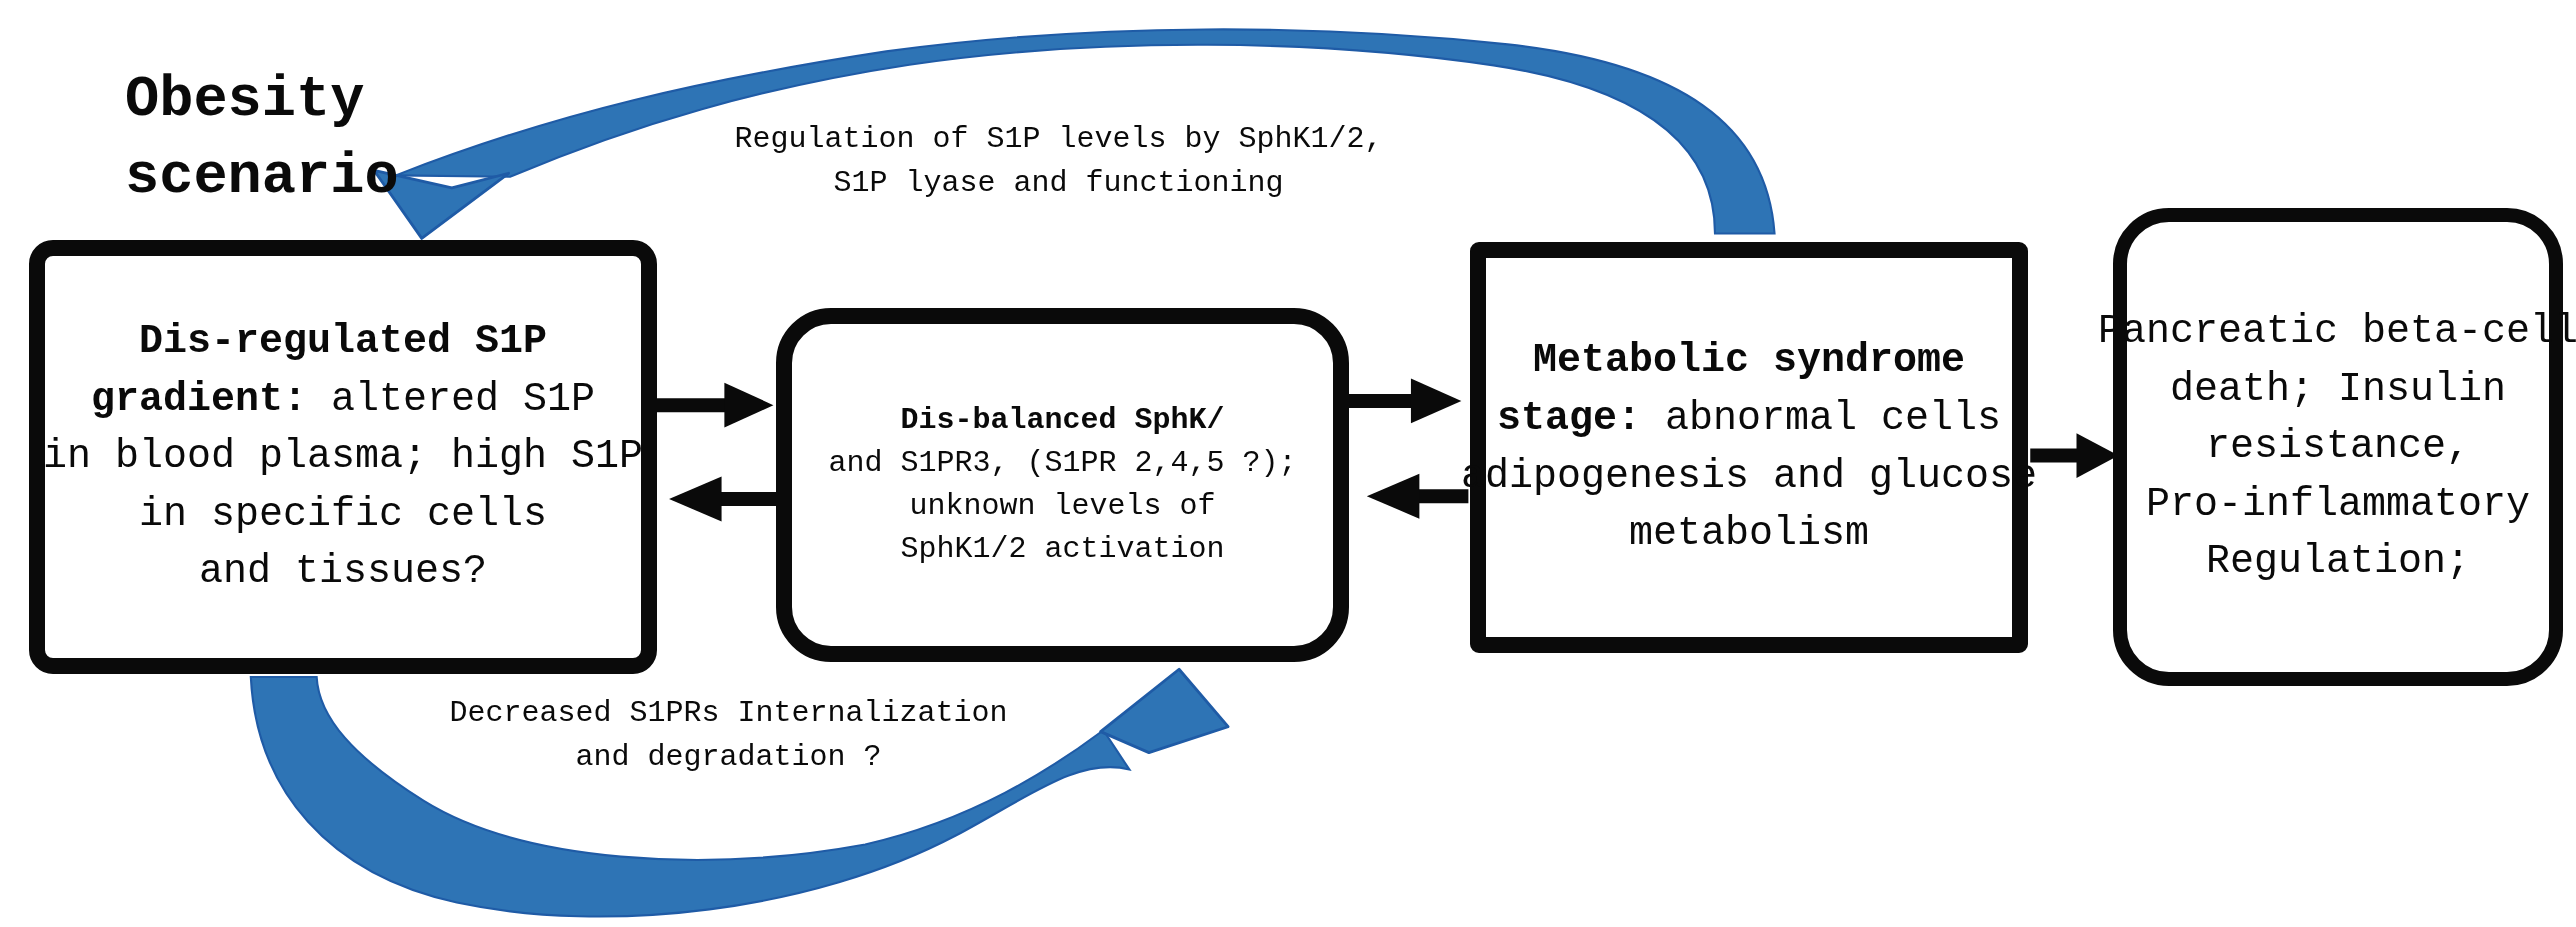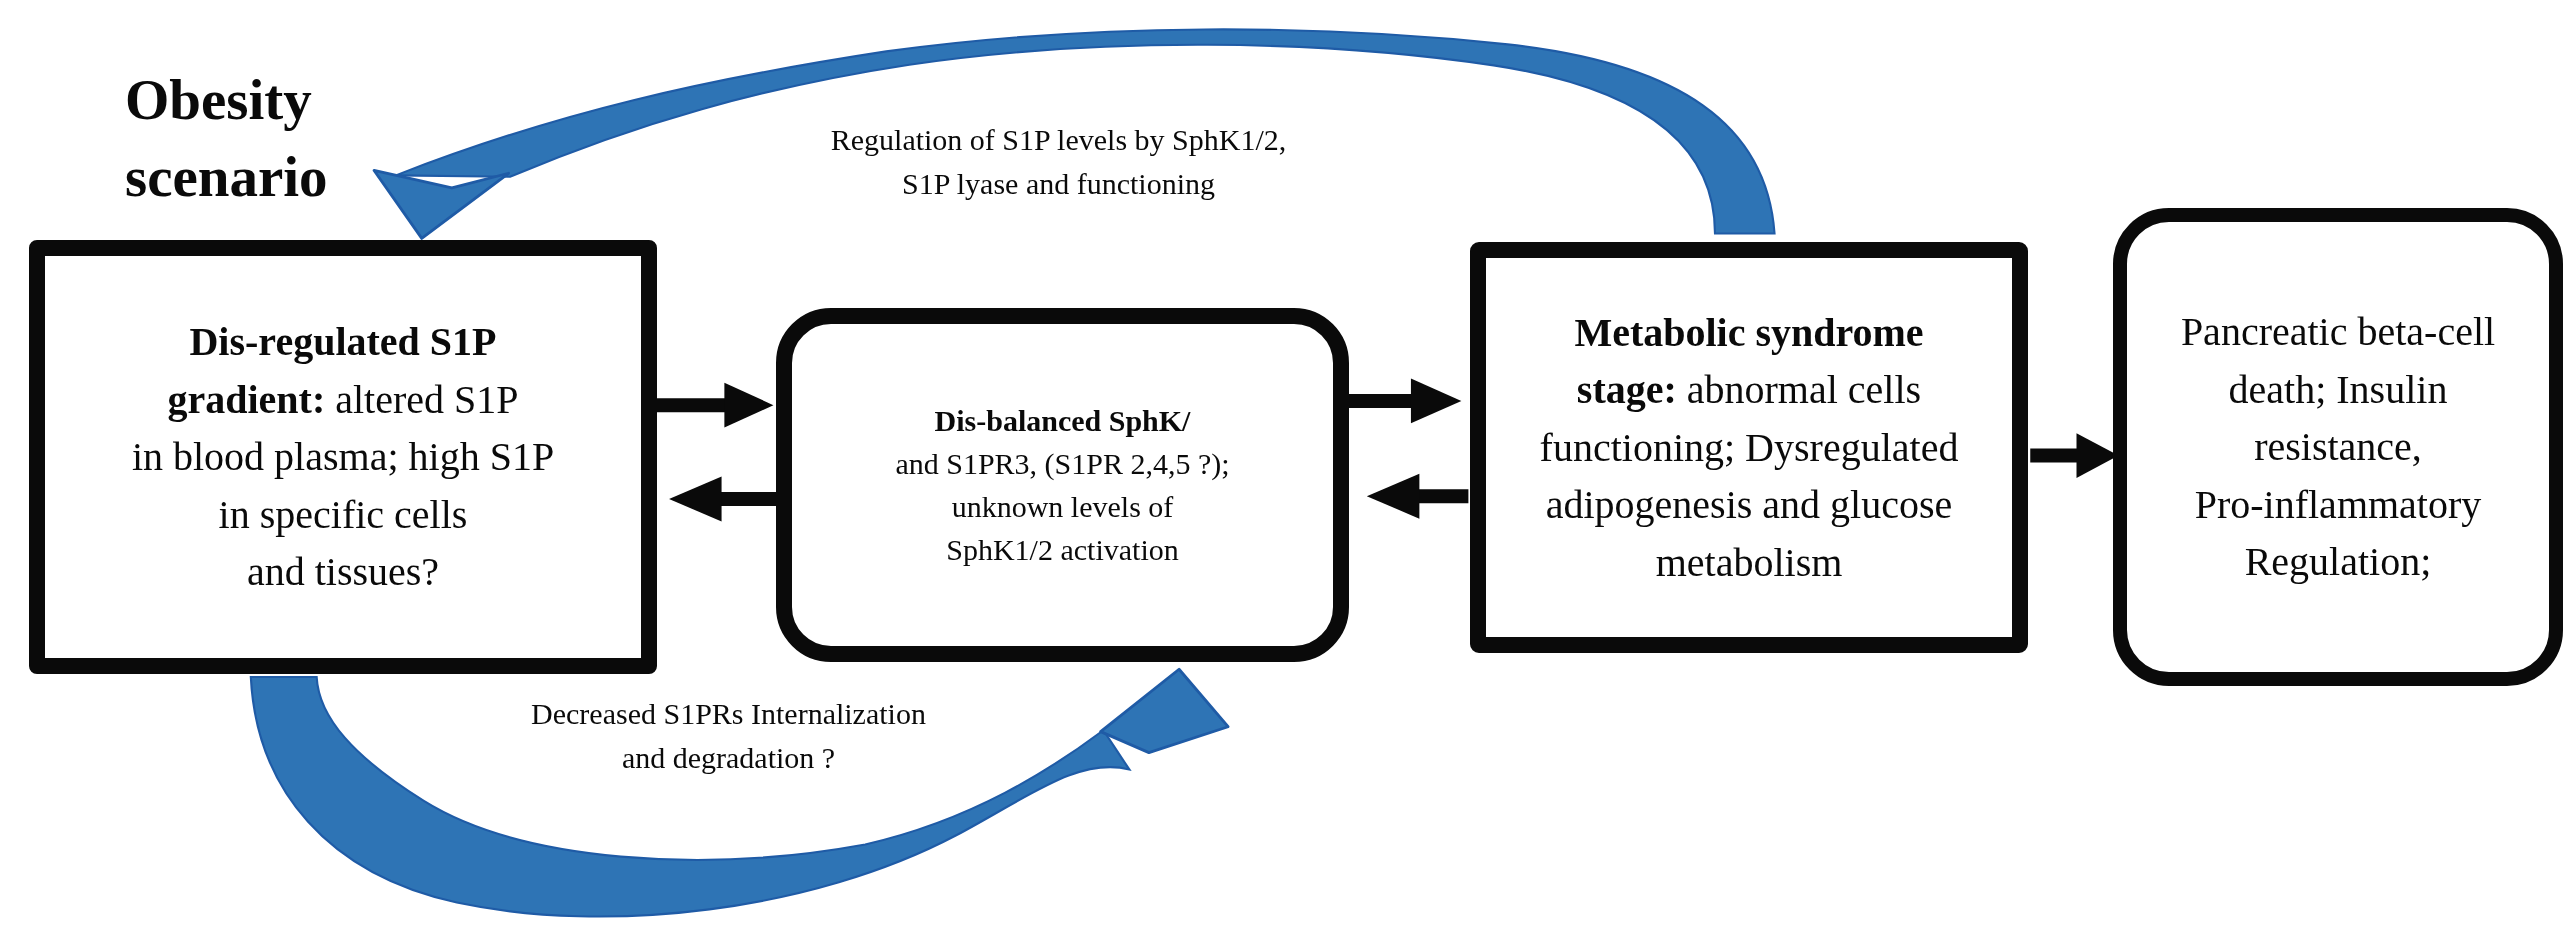--- a/index.html
+++ b/index.html
@@ -6,39 +6,39 @@
     --blue:#2E74B5;
     --blue-edge:#1F5BA6;
     --ink:#0a0a0a;
   }
   html,body{margin:0;padding:0;background:#ffffff;}
   .canvas{
     position:relative;
     width:2576px;height:928px;
     background:#ffffff;
     overflow:hidden;
-    font-family:Liberation Serif, serif;
+    font-family:Liberation Mono, monospace;
     color:var(--ink);
   }
   svg.layer{position:absolute;left:0;top:0;z-index:1;}
   .band{fill:var(--blue);stroke:var(--blue-edge);stroke-width:3;}
   .bhead{fill:var(--blue);stroke:var(--blue-edge);stroke-width:4;stroke-linejoin:round;}
   .kshaft{stroke:var(--ink);stroke-width:20;}
   .khead{fill:var(--ink);}
 
   .box{
     position:absolute;box-sizing:border-box;z-index:2;
     background:#ffffff;border:16px solid var(--ink);
     display:flex;align-items:center;justify-content:center;
     text-align:center;
   }
   .box-text{font-size:40px;line-height:1.44;}
   .box .line{white-space:nowrap;}
   .b{font-weight:bold;}
-  .box1{left:29px;top:240px;width:628px;height:434px;border-radius:8px;}
+  .box1{left:29px;top:240px;width:628px;height:434px;border-radius:24px;}
   .box2{left:776px;top:308px;width:573px;height:354px;border-radius:55px;}
   .box2 .box-text{font-size:30px;}
   .box3{left:1470px;top:242px;width:558px;height:411px;border-radius:9px;}
   .box4{left:2113px;top:208px;width:450px;height:478px;border-radius:56px;border-width:14.7px;}
 
   .title{
     position:absolute;left:125px;top:62px;z-index:3;
     font-size:57px;font-weight:bold;line-height:1.35;
   }
   .note{
@@ -130,21 +130,20 @@
         <div class="line"><span>and S1PR3, (S1PR 2,4,5 ?);</span></div>
         <div class="line"><span>unknown levels of</span></div>
         <div class="line"><span>SphK1/2 activation</span></div>
       </div>
   </div>
 
   <div class="box box3">
     <div class="box-text">
         <div class="line"><span class="b">Metabolic syndrome</span></div>
         <div class="line"><span class="b">stage:</span><span> abnormal cells</span></div>
-        <div class="line"><span>functioning; Dysregulated</span></div>
         <div class="line"><span>adipogenesis and glucose</span></div>
         <div class="line"><span>metabolism</span></div>
       </div>
   </div>
 
   <div class="box box4">
     <div class="box-text">
         <div class="line"><span>Pancreatic beta-cell</span></div>
         <div class="line"><span>death; Insulin</span></div>
         <div class="line"><span>resistance,</span></div>

